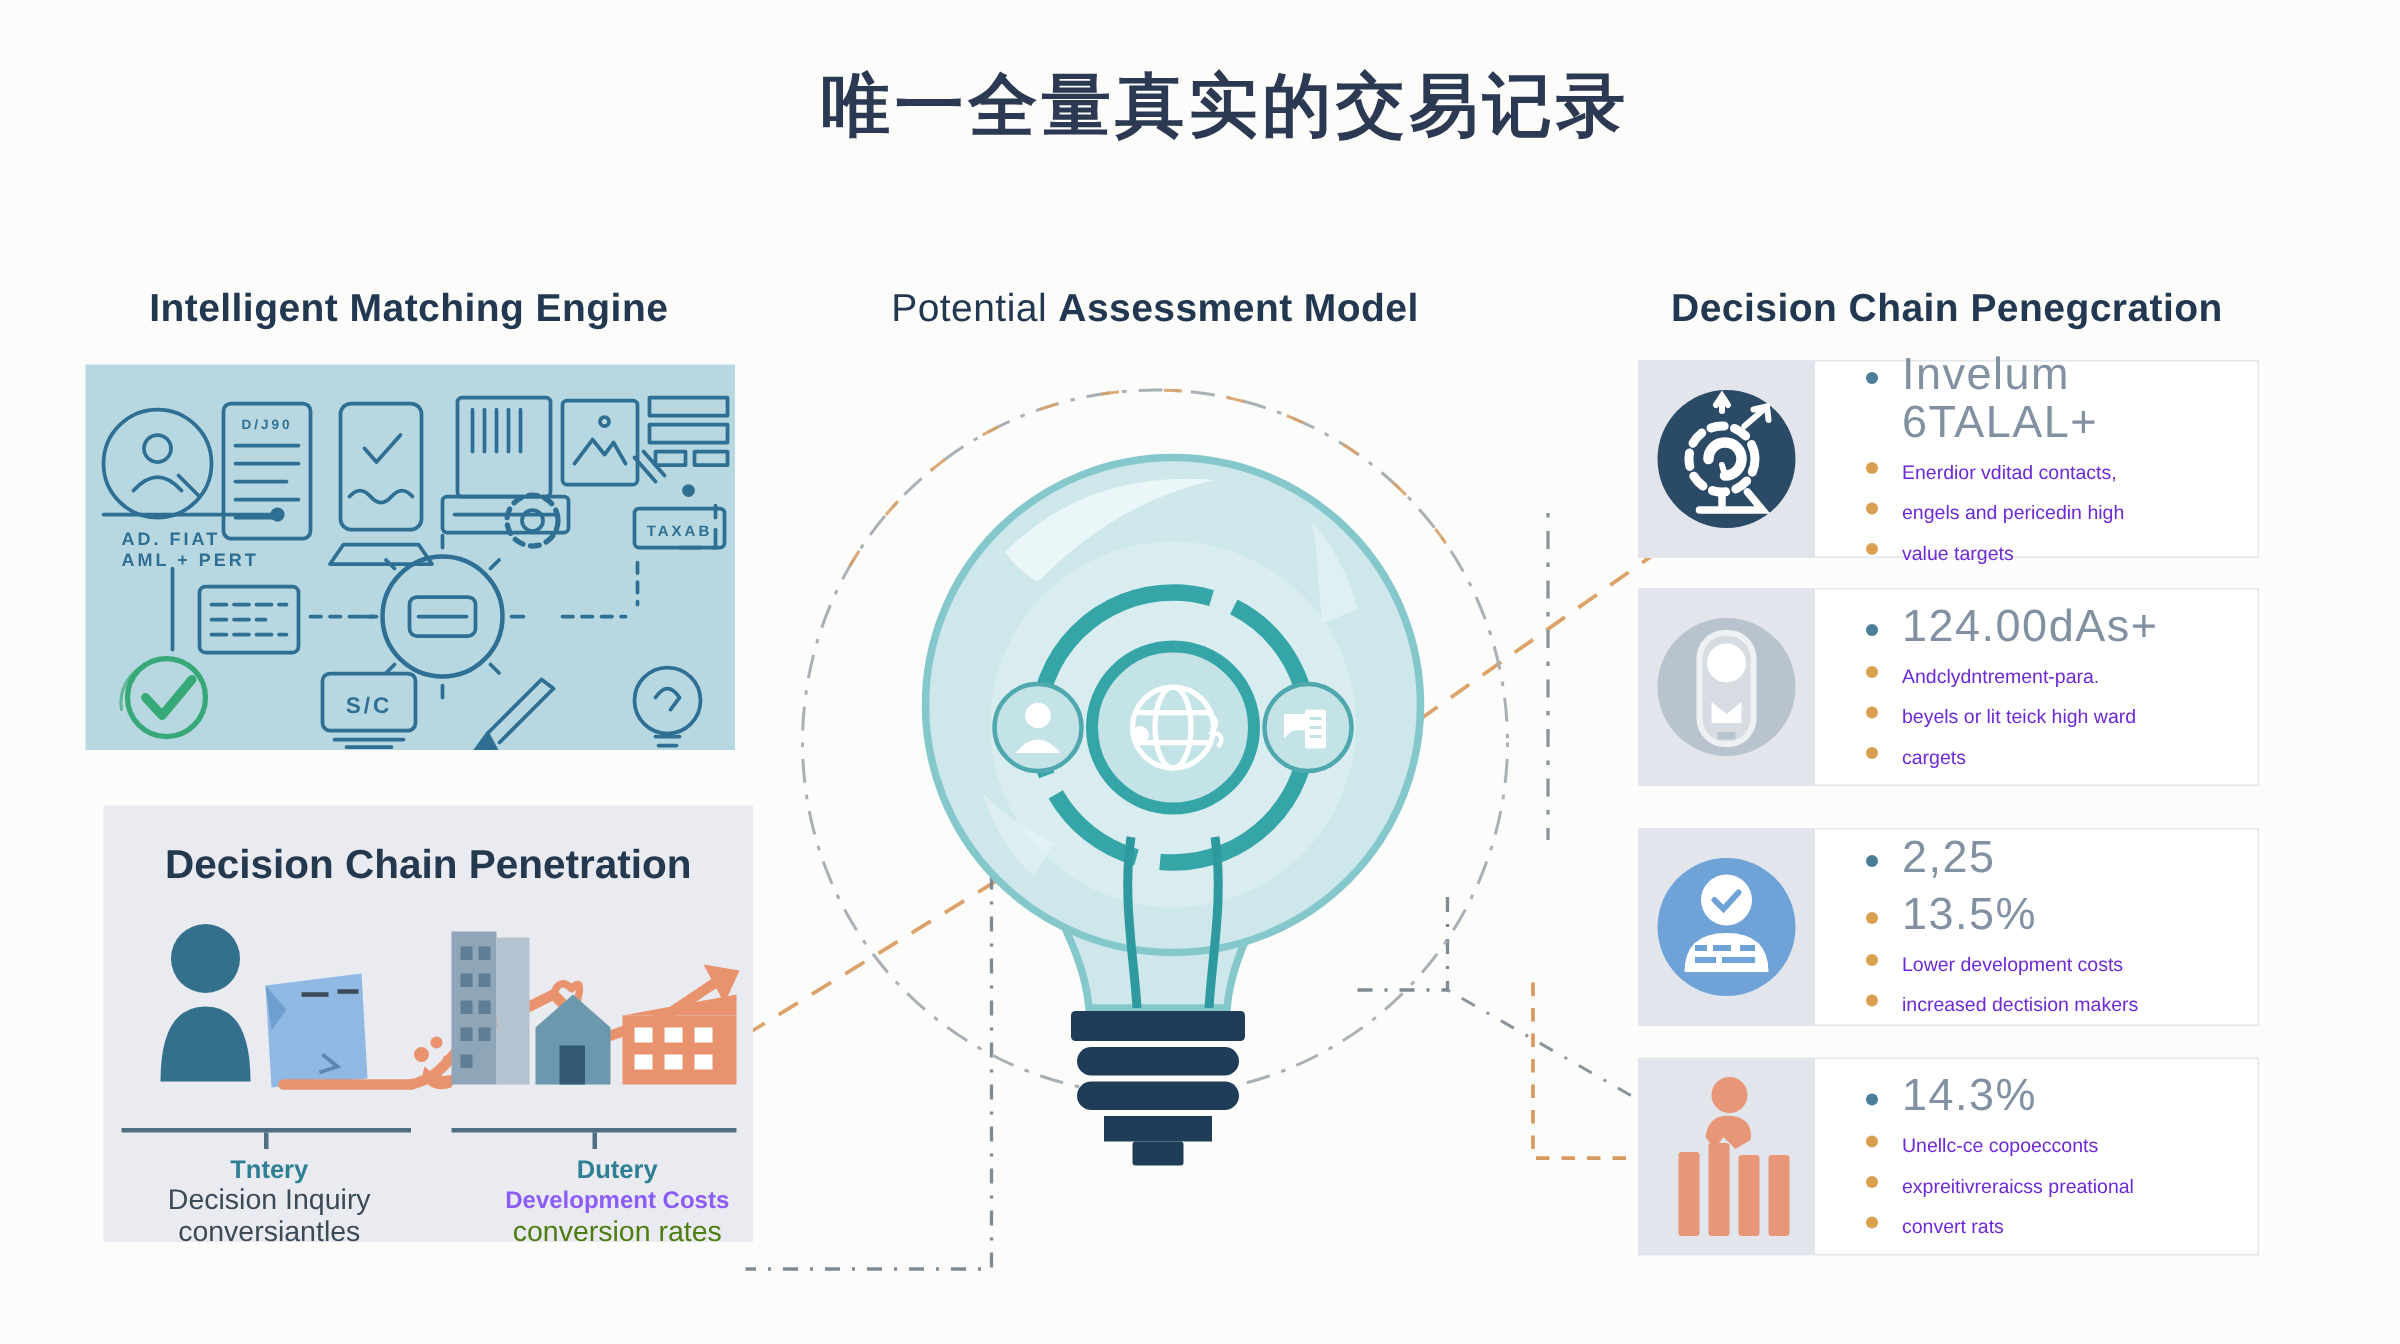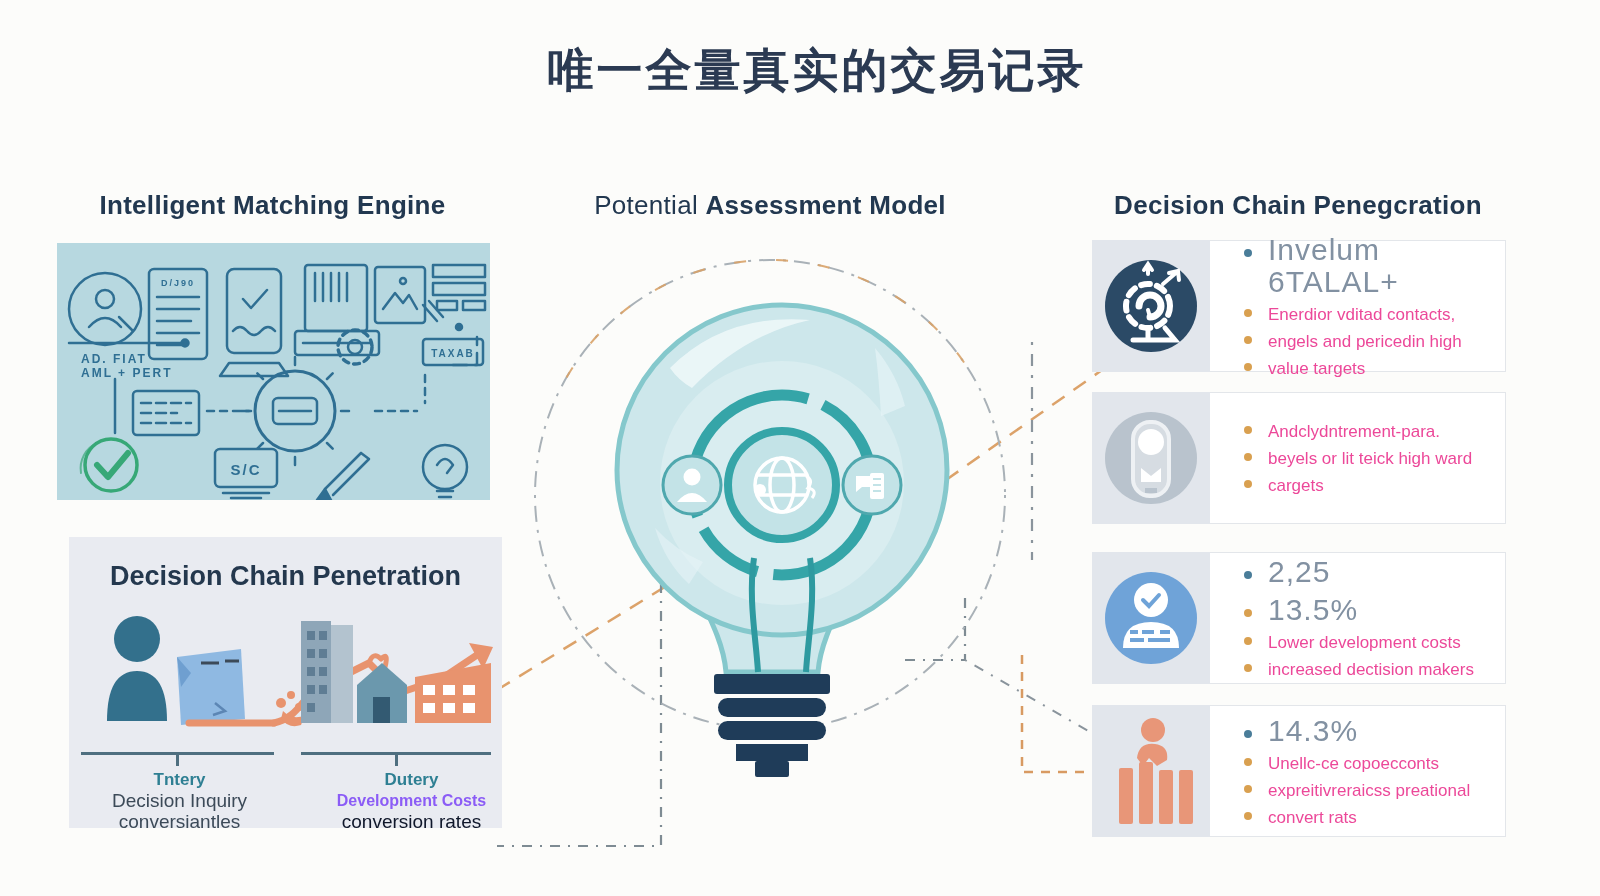--- a/index.html
+++ b/index.html
@@ -16,37 +16,37 @@
   
   .engine-panel{left:57px;top:243px;width:433px;height:257px;background:#b7d8e0;z-index:2;}
   .pen-panel{left:57px;top:537px;width:433px;height:291px;background:#e9ebf1;z-index:2;margin-left:12px;}
   .pen-title{top:24px;left:0;width:433px;text-align:center;font-size:27px;font-weight:700;color:#24384e;}
   .axis{border-top:3px solid #4f6f80;height:12px;}
   .axis .tick{width:3px;height:11px;background:#4f6f80;margin:0 auto;}
   .label-group{text-align:center;line-height:21px;}
   .lg-teal{font-size:17px;font-weight:700;color:#2e7f93;}
   .lg-dark{font-size:19px;color:#3c4a58;}
   .lg-red-b{font-size:16px;font-weight:700;color:#8b5cf6;}
-  .lg-red{font-size:19px;color:#0f172a;}
+  .lg-red{font-size:19px;color:#4d7c0f;}
 
   
   .bulb-wrap{left:520px;top:238px;width:500px;height:560px;z-index:2;}
   .connector-layer{left:0;top:0;width:1600px;height:896px;z-index:1;}
 
   
   .card{left:1092px;width:414px;height:132px;display:flex;z-index:2;}
   .card-icon-box{width:118px;height:100%;background:#e2e6ec;display:flex;align-items:center;justify-content:center;flex:0 0 118px;}
   .card-body{flex:1;background:#ffffff;border:1px solid #e3e6ea;border-left:none;
     display:flex;flex-direction:column;justify-content:center;padding-left:34px;box-sizing:border-box;}
   .b-row{display:flex;align-items:baseline;margin:3px 0;}
   .dot{width:8px;height:8px;border-radius:50%;flex:0 0 8px;margin-right:16px;position:relative;top:-3px;}
   .dot-blue{background:#4a7d99;}
   .dot-orange{background:#d9a050;}
   .stat-text{font-size:30px;color:#8291a2;letter-spacing:1px;line-height:32px;}
-  .small-text{font-size:17px;color:#ec4899;line-height:21px;}
+  .small-text{font-size:13px;color:#6d28d9;line-height:21px;}
 </style>
 </head>
 <body>
 
 <div class="stage">
 
   <div class="abs main-title">唯一全量真实的交易记录</div>
 
   <div class="abs col-header" style="left:56px;width:433px;">Intelligent Matching Engine</div>
   <div class="abs col-header" style="left:560px;width:420px;">
@@ -325,20 +325,24 @@
     <div class="card-icon-box">
       <svg width="96" height="96" viewBox="0 0 96 96">
         <circle cx="48" cy="48" r="46" fill="#b9c3cd"></circle>
         <rect x="30" y="12" width="36" height="74" rx="17" fill="#d6dce2" stroke="#eef1f4" stroke-width="4"></rect>
         <circle cx="48" cy="32" r="13" fill="#ffffff"></circle>
         <path d="M38,58 v14 h20 v-14 l-10,8 z" fill="#ffffff"></path>
         <rect x="42" y="78" width="12" height="5" fill="#b9c3cd"></rect>
       </svg>
     </div>
     <div class="card-body">
+      <div class="b-row">
+          <span class="dot dot-blue"></span>
+          <span class="stat-text">124.00dAs+</span>
+        </div>
       <div class="b-row">
           <span class="dot dot-orange"></span>
           <span class="small-text">Andclydntrement-para.</span>
         </div>
       <div class="b-row">
           <span class="dot dot-orange"></span>
           <span class="small-text">beyels or lit teick high ward</span>
         </div>
       <div class="b-row">
           <span class="dot dot-orange"></span>

